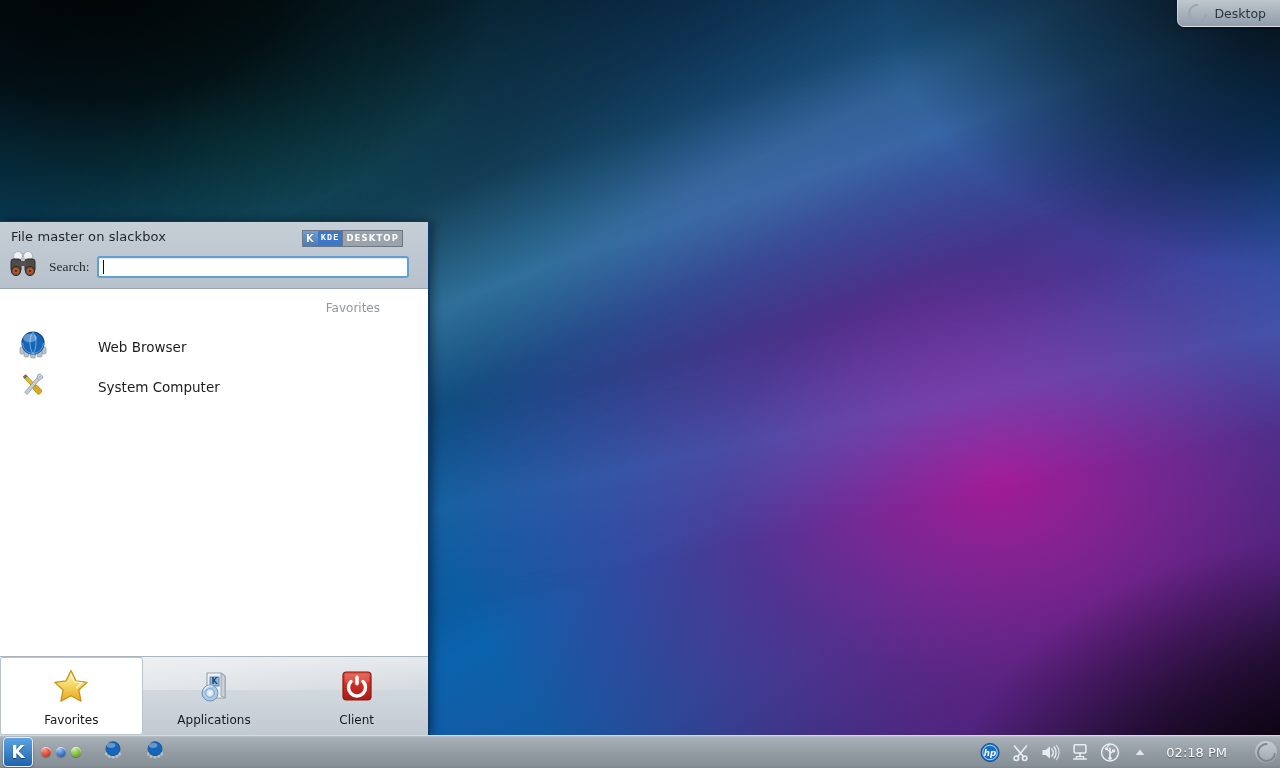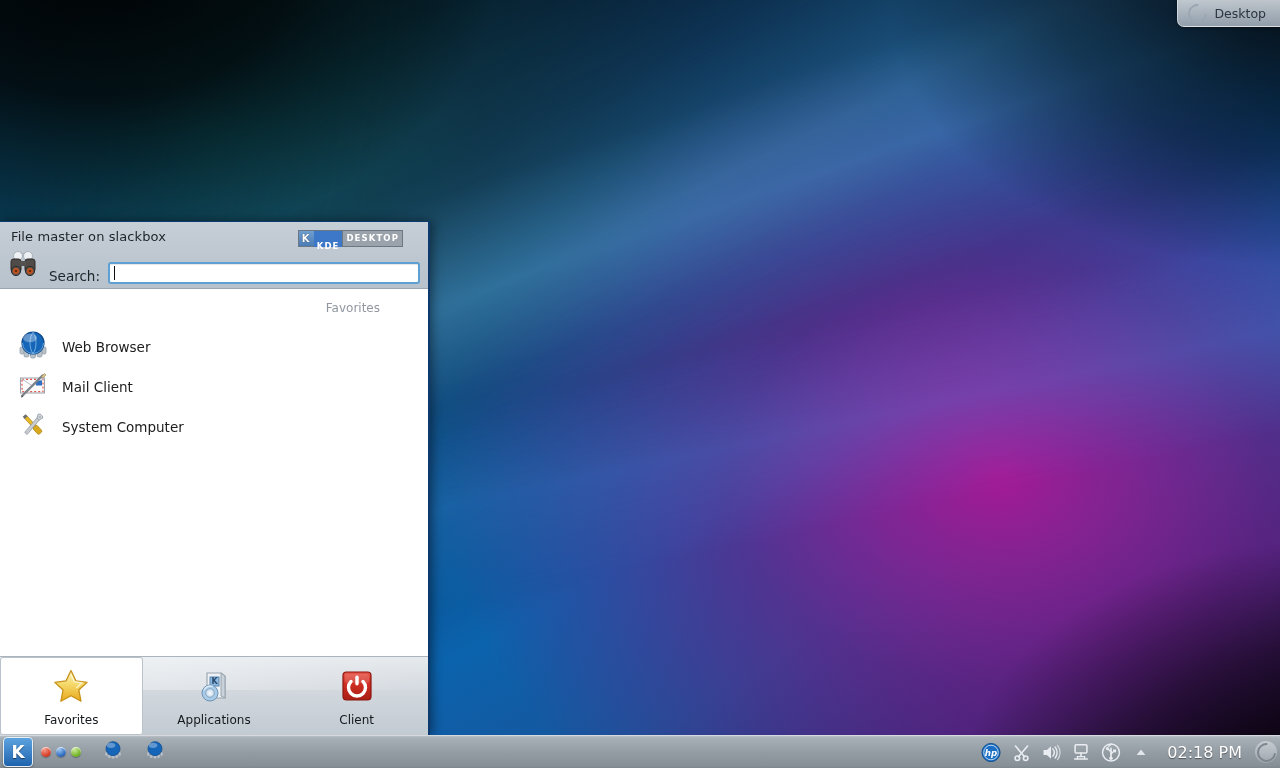--- a/index.html
+++ b/index.html
@@ -158,33 +158,35 @@
   }
   .kde-badge .bk-logo::after {
     content: "K";
     position: absolute; inset: 0;
     color: #fff; font-size: 10px; font-weight: bold;
     display: flex; align-items: center; justify-content: center;
     text-shadow: 0 0 1px #123;
   }
   .kde-badge .bk-kde {
     background: #3d78c8; color: #fff;
-    padding: 8px 3px;
+    padding: 0 3px;
+    font-family: Liberation Mono, monospace;
   }
   .kde-badge .bk-desktop {
     background: #9aa3ab; color: #ffffff;
     padding: 0 3px;
     border-left: 1px solid #6b7884;
   }
 
   .ko-searchrow {
     position: absolute; left: 0; right: 0; top: 28px;
     height: 34px;
-    display: flex; align-items: flex-end;
+    display: flex; align-items: center;
     padding-left: 6px;
+    font-family: Liberation Serif, serif;
   }
   .ko-search-label {
     font-size: 13.5px; color: #1d2529;
     margin-left: 9px; margin-right: 8px;
   }
   .ko-search-input {
     width: 308px; height: 18px;
     background: #ffffff;
     border: 2px solid #5e9fd4;
     border-radius: 3px;
@@ -209,21 +211,21 @@
     color: #9097a0;
     padding: 12px 48px 6px 0;
   }
   .ko-list { padding-top: 6px; }
   .ko-item {
     display: flex; align-items: center;
     height: 40px;
     padding-left: 18px;
     gap: 14px;
   }
-  .ko-item-label { font-size: 13.5px; color: #1c1c1c; }
+  .ko-item-label { font-size: 13.5px; color: #1c1c1c; margin-left: 36px; }
 
   
   .ko-tabs {
     flex: 0 0 auto;
     height: 78px;
     display: flex; align-items: stretch;
     background: linear-gradient(to bottom, #e4e8ec 0%, #d2d8de 42%, #c2cad2 100%);
     border-top: 1px solid #aab4bd;
     position: relative;
   }
@@ -283,22 +285,22 @@
   #tray-spacer { flex: 1 1 auto; }
 
   #systray { display: flex; align-items: center; gap: 10px; margin-right: 4px; }
   .tray-icon {
     width: 20px; height: 20px;
     display: flex; align-items: center; justify-content: center;
     position: relative;
   }
   #clock {
     color: #ffffff;
-    font-size: 16px;
-    margin: 0 9px 0 6px;
+    font-size: 13px;
+    margin: 0 24px 0 6px;
     text-shadow: 0 1px 1px rgba(0,0,0,0.45);
     white-space: nowrap;
     text-align: right;
   }
   #panel-toolbox {
     width: 22px; height: 22px;
     margin-right: 3px;
     border-radius: 50%;
     background: linear-gradient(to bottom, #c6ccd2, #9ea6ad);
     display: flex; align-items: center; justify-content: center;
@@ -389,34 +391,20 @@
               <circle cx="15" cy="13" r="11" fill="#1565b8"></circle>
               <circle cx="15" cy="13" r="11" fill="none" stroke="#0d4a8e" stroke-width="1.2"></circle>
               <path d="M4.5 13a10.5 10.5 0 0 0 21 0" fill="none" stroke="#8cc3ef" stroke-width="0.9" opacity="0.8"></path>
               <path d="M15 2.3c-4 5-4 16 0 21.4M15 2.3c4 5 4 16 0 21.4" fill="none" stroke="#8cc3ef" stroke-width="0.9" opacity="0.85"></path>
               <ellipse cx="12" cy="8" rx="7" ry="4.2" fill="#ffffff" opacity="0.33"></ellipse>
             </svg>
           </span>
           <span class="ko-item-label">Web Browser</span>
         </div>
 
-        <div class="ko-item">
-          <span class="icon">
-            <svg width="30" height="30" viewBox="0 0 30 30">
-              <rect x="2.5" y="8" width="24" height="15" fill="#fbfbfb" stroke="#9aa3ab" stroke-width="1"></rect>
-              <rect x="4" y="9.4" width="21" height="12.2" fill="none" stroke="#e0584f" stroke-width="1.2" stroke-dasharray="2 2"></rect>
-              <path d="M3.5 8.7L14.5 16 25.5 8.7" fill="none" stroke="#b6bec6" stroke-width="1"></path>
-              <rect x="18" y="10.5" width="6" height="5" fill="#2f6fc4"></rect>
-              <path d="M4 26L24.5 5.5" stroke="#7d838a" stroke-width="2.4" stroke-linecap="round"></path>
-              <path d="M23.5 6.5L26.5 3.5l1.5 1.5-3 3z" fill="#d8c28a" stroke="#9a8754" stroke-width="0.6"></path>
-              <path d="M4.4 25.6l-1.3 2.2 2.3-1.2z" fill="#4a4a4a"></path>
-            </svg>
-          </span>
-          <span class="ko-item-label">Mail Client</span>
-        </div>
 
         <div class="ko-item">
           <span class="icon">
             <svg width="30" height="30" viewBox="0 0 30 30">
               <g transform="rotate(-43 15 15)">
                 <rect x="13.3" y="4" width="3.4" height="15" fill="#e8b826" stroke="#a8841a" stroke-width="0.7"></rect>
                 <rect x="12.3" y="17" width="5.4" height="9" rx="1.6" fill="#d9a81c" stroke="#a8841a" stroke-width="0.7"></rect>
                 <rect x="13" y="2" width="4" height="3" fill="#6b6f74"></rect>
               </g>
               <g transform="rotate(40 15 15)">

